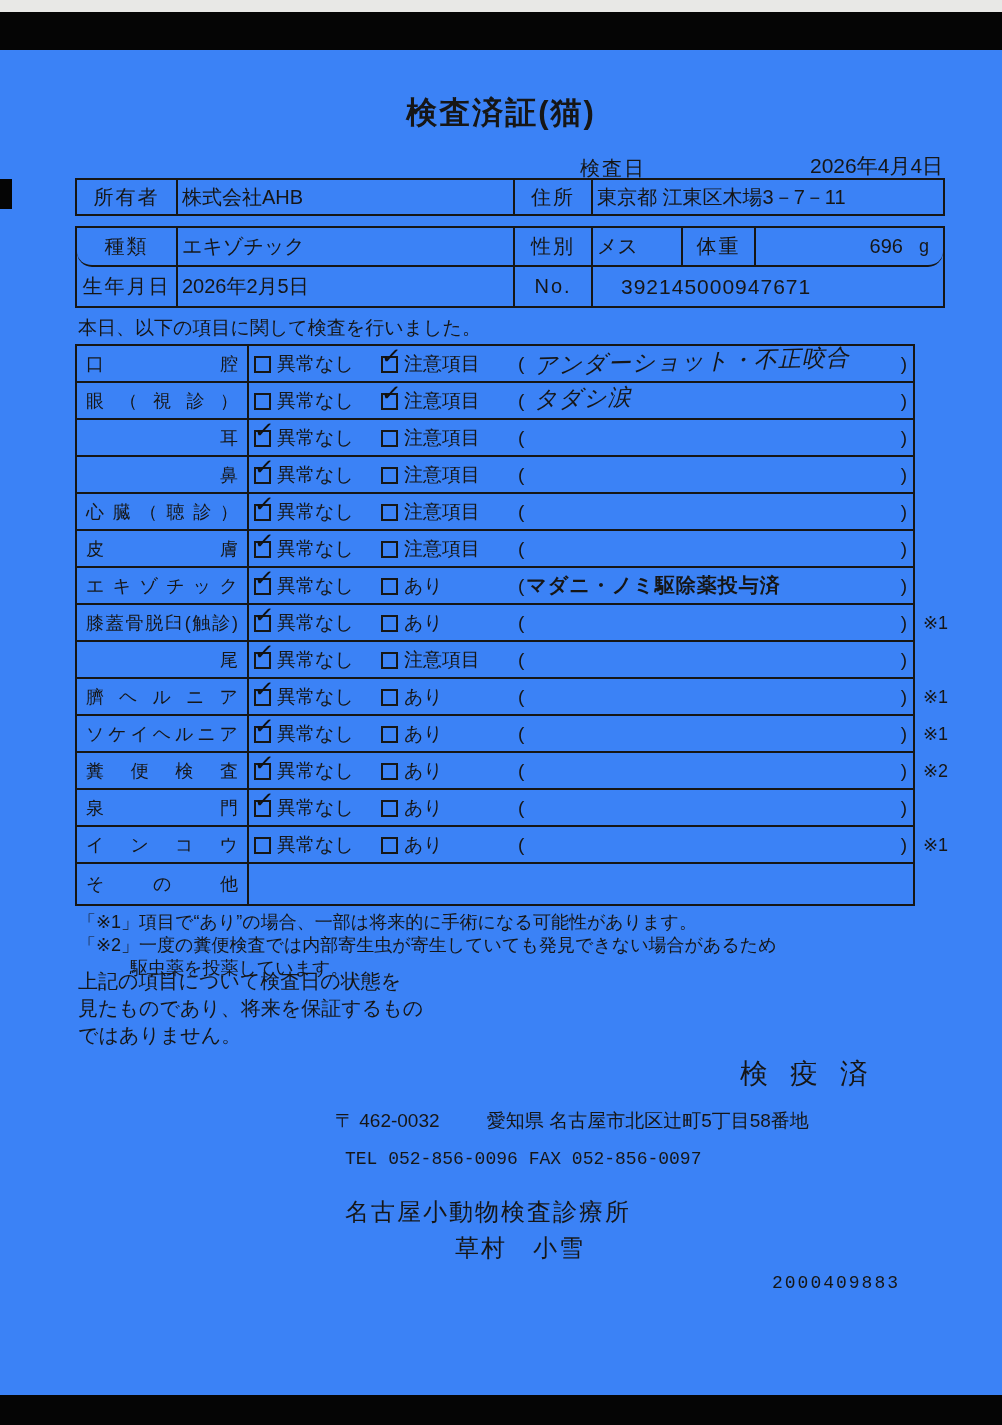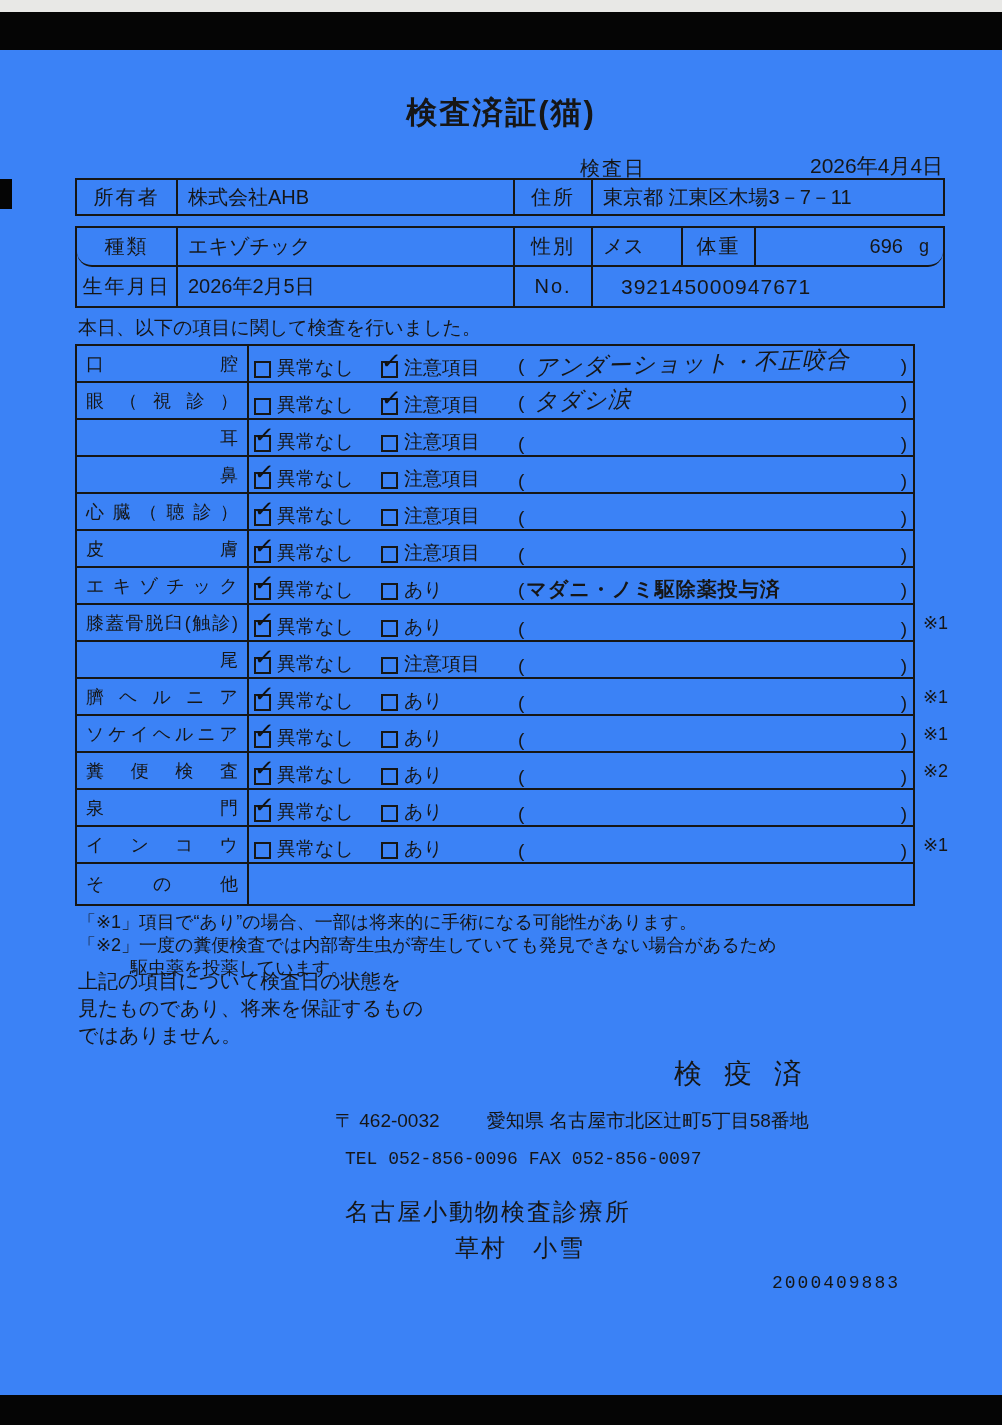--- a/index.html
+++ b/index.html
@@ -20,61 +20,61 @@
 
   
   .info-a{position:absolute;left:75px;top:166px;width:870px;height:38px;
     border:2px solid #161616;box-sizing:border-box;display:flex;font-size:20px;}
   .info-b{position:absolute;left:75px;top:214px;width:870px;
     border:2px solid #161616;box-sizing:border-box;font-size:20px;}
   .irow{display:flex;height:39px;box-sizing:border-box;}
   .irow.first{border-bottom:2px solid #161616;border-radius:15px;}
   .cell{display:flex;align-items:center;box-sizing:border-box;height:100%;}
   .cell.lab{justify-content:center;letter-spacing:2px;}
-  .cell.val{padding-left:10px;}
+  .cell.val{padding-left:4px;}
   .br{border-right:2px solid #161616;}
   .w-a{width:101px;} .w-b{width:337px;} .w-c{width:78px;} .w-d{width:90px;} .w-e{width:73px;}
   .w-f{flex:1;}
   .weight-cell{flex:1;display:flex;align-items:center;justify-content:flex-end;padding-right:14px;}
   .weight-unit{margin-left:16px;font-size:18px;}
   .no-value{flex:1;display:flex;align-items:center;padding-left:28px;font-size:21px;letter-spacing:1px;}
 
   .intro{position:absolute;left:78px;top:303px;font-size:19px;}
 
   
   .exam-table{position:absolute;left:75px;top:332px;width:840px;
     border:2px solid #161616;box-sizing:border-box;}
   .exam-row{display:flex;align-items:stretch;height:37px;border-bottom:2px solid #161616;
     position:relative;box-sizing:border-box;}
   .exam-row.empty-row{height:40px;border-bottom:none;}
   .exam-label{width:172px;box-sizing:border-box;border-right:2px solid #161616;
     display:flex;align-items:center;padding:0 9px;font-size:18px;}
   .jlabel{display:inline-block;width:100%;text-align:justify;text-align-last:justify;}
   .jlabel.single{text-align-last:right;}
-  .exam-body{flex:1;display:flex;align-items:flex-end;padding-left:5px;}
+  .exam-body{flex:1;display:flex;align-items:center;padding-left:5px;}
   .cb{display:flex;align-items:center;font-size:19px;box-sizing:border-box;}
   .cb1{width:127px;} .cb2{width:137px;}
   .box{width:13px;height:13px;border:2px solid #161616;margin-right:6px;position:relative;top:1px;flex:none;}
   .tick{position:absolute;left:-2px;top:-14px;font-size:24px;font-weight:600;
     line-height:1;transform:rotate(6deg);color:#101010;}
   .paren{flex:1;display:flex;align-items:center;font-size:19px;padding-right:6px;min-width:0;}
   .pclose{margin-left:auto;}
   .note{margin-left:10px;white-space:nowrap;}
   .note.handwritten{font-size:23px;font-style:italic;letter-spacing:1px;
     transform:rotate(-1.5deg) translateY(-2px);}
   .note.printed{font-size:20px;font-weight:600;margin-left:2px;letter-spacing:1px;}
   .mark{position:absolute;left:calc(100% + 10px);top:50%;transform:translateY(-50%);
     font-size:18px;white-space:nowrap;}
 
   .footnotes{position:absolute;left:78px;top:899px;font-size:18px;line-height:23px;}
   .footnote.indent{margin-left:52px;}
 
   .disclaimer{position:absolute;left:78px;top:956px;font-size:20px;line-height:27px;
     white-space:pre-line;}
-  .stamp{position:absolute;left:674px;top:1043px;font-size:28px;font-weight:500;
+  .stamp{position:absolute;left:740px;top:1043px;font-size:28px;font-weight:500;
     letter-spacing:22px;white-space:nowrap;}
 
   .postal-line{position:absolute;left:335px;top:1096px;font-size:19px;}
   .clinic-addr{margin-left:42px;}
   .tel-line{position:absolute;left:345px;top:1137px;font-size:18px;
     font-family:"Liberation Mono","DejaVu Sans Mono",monospace;}
   .clinic-name{position:absolute;left:345px;top:1184px;font-size:24px;letter-spacing:2px;}
   .vet-name{position:absolute;left:455px;top:1220px;font-size:24px;letter-spacing:2px;}
   .serial{position:absolute;left:772px;top:1261px;font-size:18px;letter-spacing:2px;
     font-family:"Liberation Mono","DejaVu Sans Mono",monospace;}

